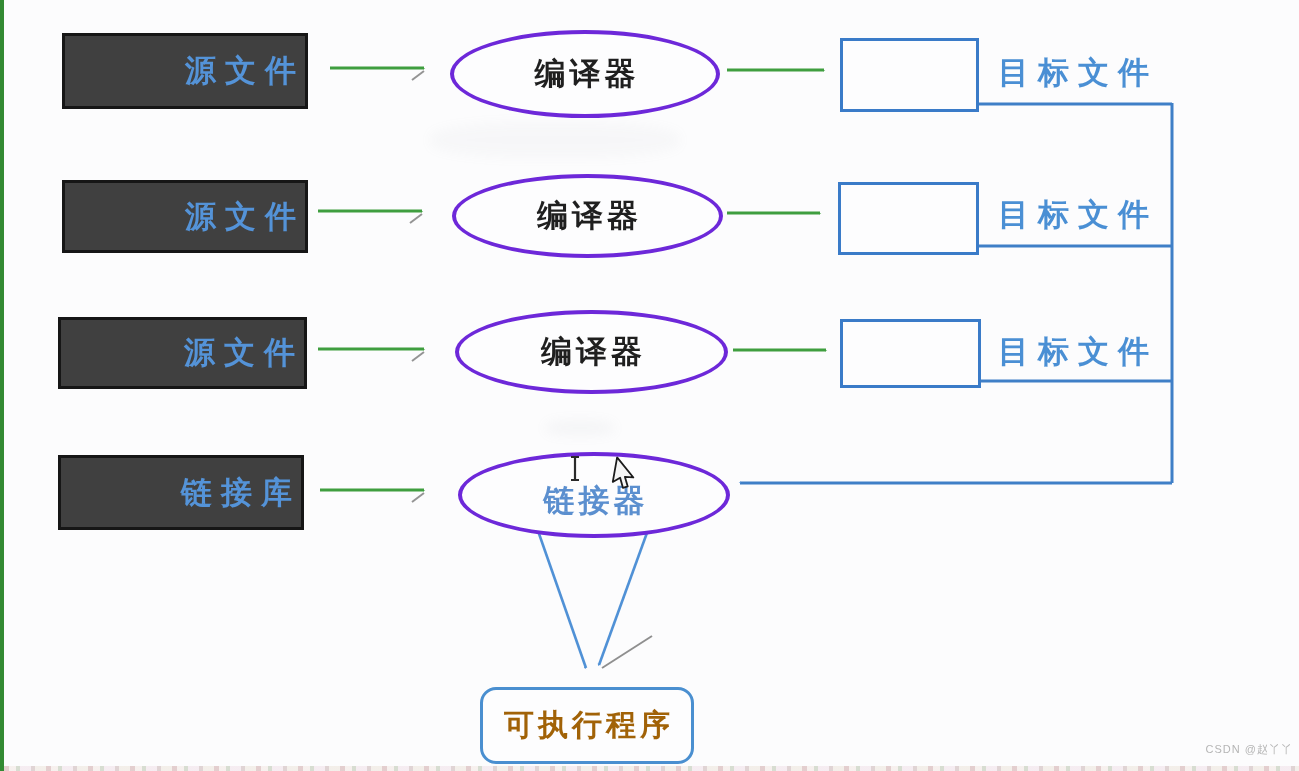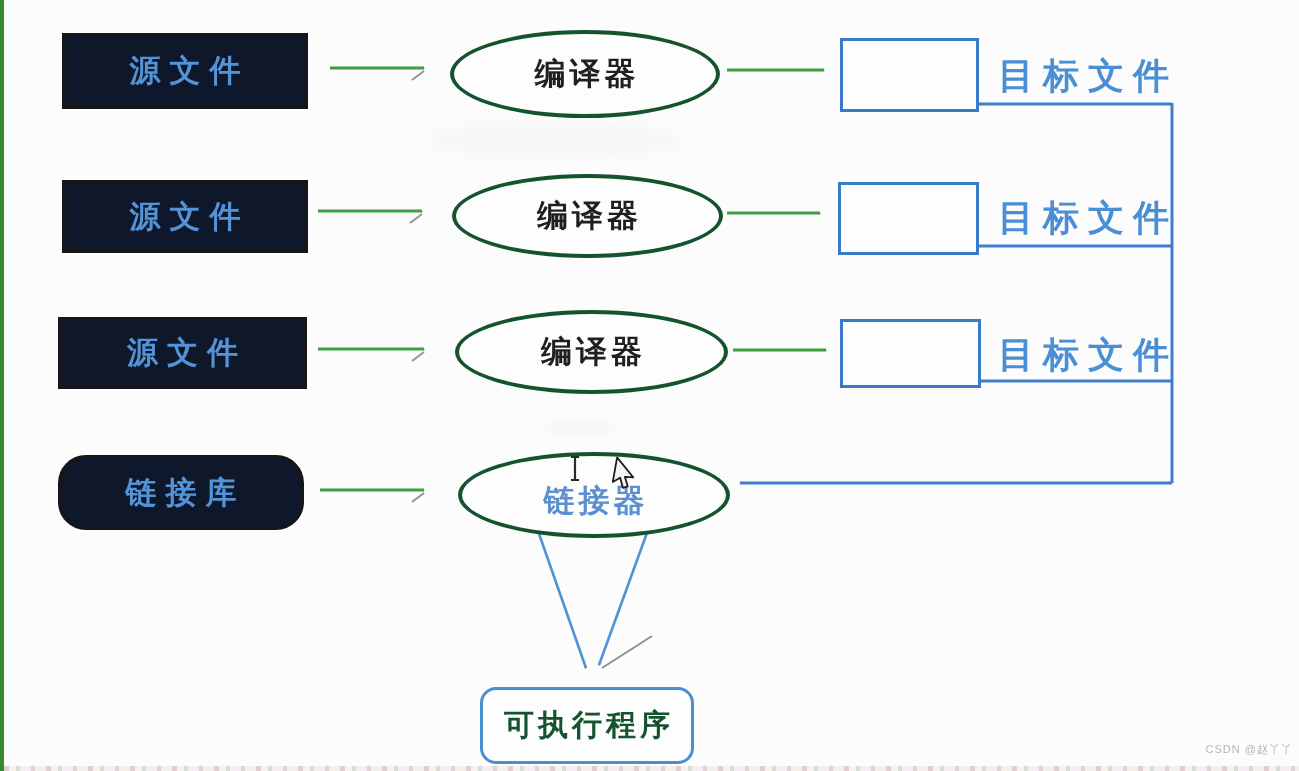--- a/index.html
+++ b/index.html
@@ -9,48 +9,48 @@
     font-family:"Liberation Sans","DejaVu Sans",sans-serif;
   }
   .edge-left{position:absolute;left:0;top:0;width:4px;height:771px;background:#338a33;}
   .bottom-noise{
     position:absolute;left:4px;bottom:0;width:1295px;height:5px;opacity:.55;
     background:repeating-linear-gradient(90deg,
       #cfa9a9 0 5px,#f2e7e2 5px 12px,#b9c4ae 12px 16px,#f0e0e8 16px 27px,
       #c9b3b3 27px 31px,#ece4da 31px 42px);
   }
   .box{
-    position:absolute;border:3px solid #161616;background:#0f172a;
-    display:flex;align-items:center;justify-content:center;
+    position:absolute;border:3px solid #161616;background:#404040;
+    display:flex;align-items:center;justify-content:flex-end;
   }
   .box .lbl{
     color:#5493d8;font-size:31px;font-weight:600;letter-spacing:9px;
     padding-left:9px;white-space:nowrap;
   }
   .ellipse{
-    position:absolute;border:4px solid #14532d;border-radius:50%;background:#fdfdfe;
+    position:absolute;border:4px solid #6d28d9;border-radius:50%;background:#fdfdfe;
     display:flex;align-items:center;justify-content:center;
   }
   .ellipse .lbl{
     color:#1f1f1f;font-size:31px;font-weight:600;letter-spacing:4px;
     padding-left:4px;white-space:nowrap;
   }
   .ellipse.blue-text .lbl{color:#5b8fcf;margin-top:12px;}
   .bluebox{position:absolute;border:3px solid #3a7bc8;background:#fdfdfe;}
   .out-label{
-    position:absolute;color:#4a8fd4;font-size:36px;font-weight:600;
+    position:absolute;color:#4a8fd4;font-size:31px;font-weight:600;
     letter-spacing:9px;white-space:nowrap;
   }
   .exec-box{
     position:absolute;left:480px;top:687px;width:208px;height:71px;
     border:3px solid #4a8fd0;border-radius:16px;background:#fdfdfe;
     display:flex;align-items:center;justify-content:center;
   }
   .exec-box .lbl{
-    color:#14532d;font-size:30px;font-weight:600;letter-spacing:4px;
+    color:#a16207;font-size:30px;font-weight:600;letter-spacing:4px;
     padding-left:4px;white-space:nowrap;
   }
   .watermark{
     position:absolute;left:1168px;top:742px;width:125px;text-align:right;
     color:#b5b5b5;font-size:11px;letter-spacing:1px;white-space:nowrap;
   }
   .wires{position:absolute;left:0;top:0;pointer-events:none;}
   .cursor{position:absolute;}
   .ghost{
     position:absolute;background:#9aa0a8;filter:blur(6px);border-radius:40%;
@@ -119,21 +119,21 @@
 
   <div class="box" style="left:58px;top:317px;width:243px;height:66px;">
     <span class="lbl">源文件</span>
   </div>
   <div class="ellipse" style="left:455px;top:310px;width:265px;height:76px;">
     <span class="lbl">编译器</span>
   </div>
   <div class="bluebox" style="left:840px;top:319px;width:135px;height:63px;"></div>
   <div class="out-label" style="left:998px;top:331px;">目标文件</div>
 
-  <div class="box" style="left:58px;top:455px;width:240px;height:69px;border-radius:28px;">
+  <div class="box" style="left:58px;top:455px;width:240px;height:69px;">
     <span class="lbl">链接库</span>
   </div>
   <div class="ellipse blue-text" style="left:458px;top:452px;width:264px;height:78px;">
     <span class="lbl">链接器</span>
   </div>
 
   <div class="exec-box">
     <span class="lbl">可执行程序</span>
   </div>
 

